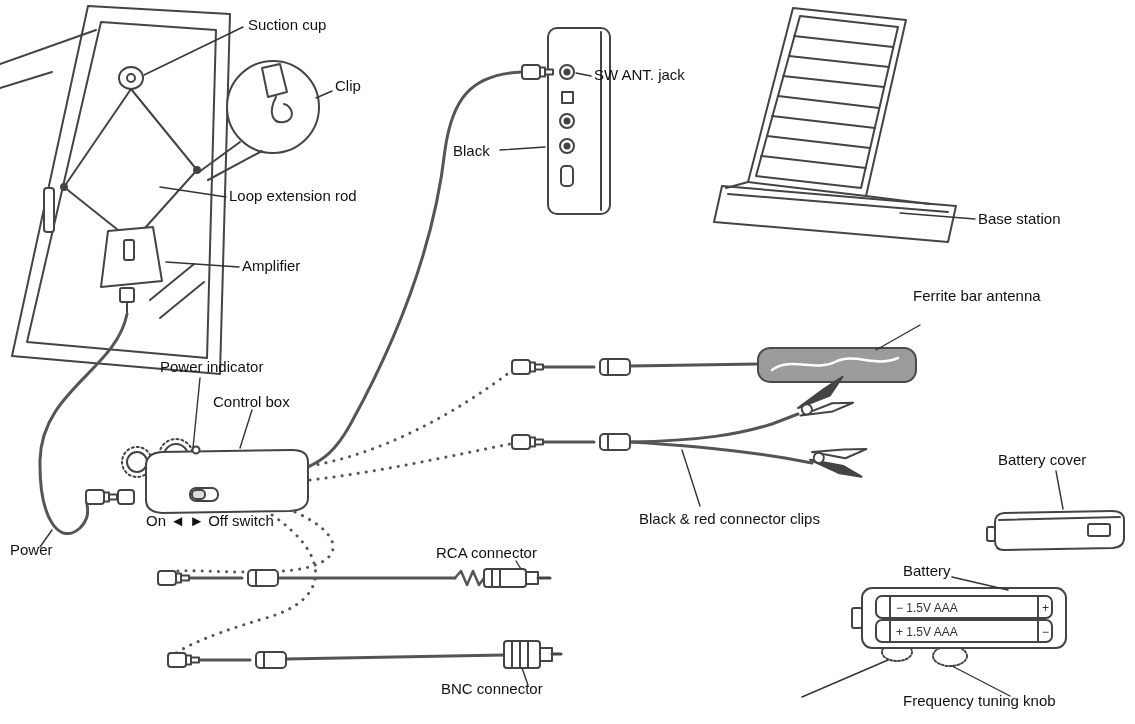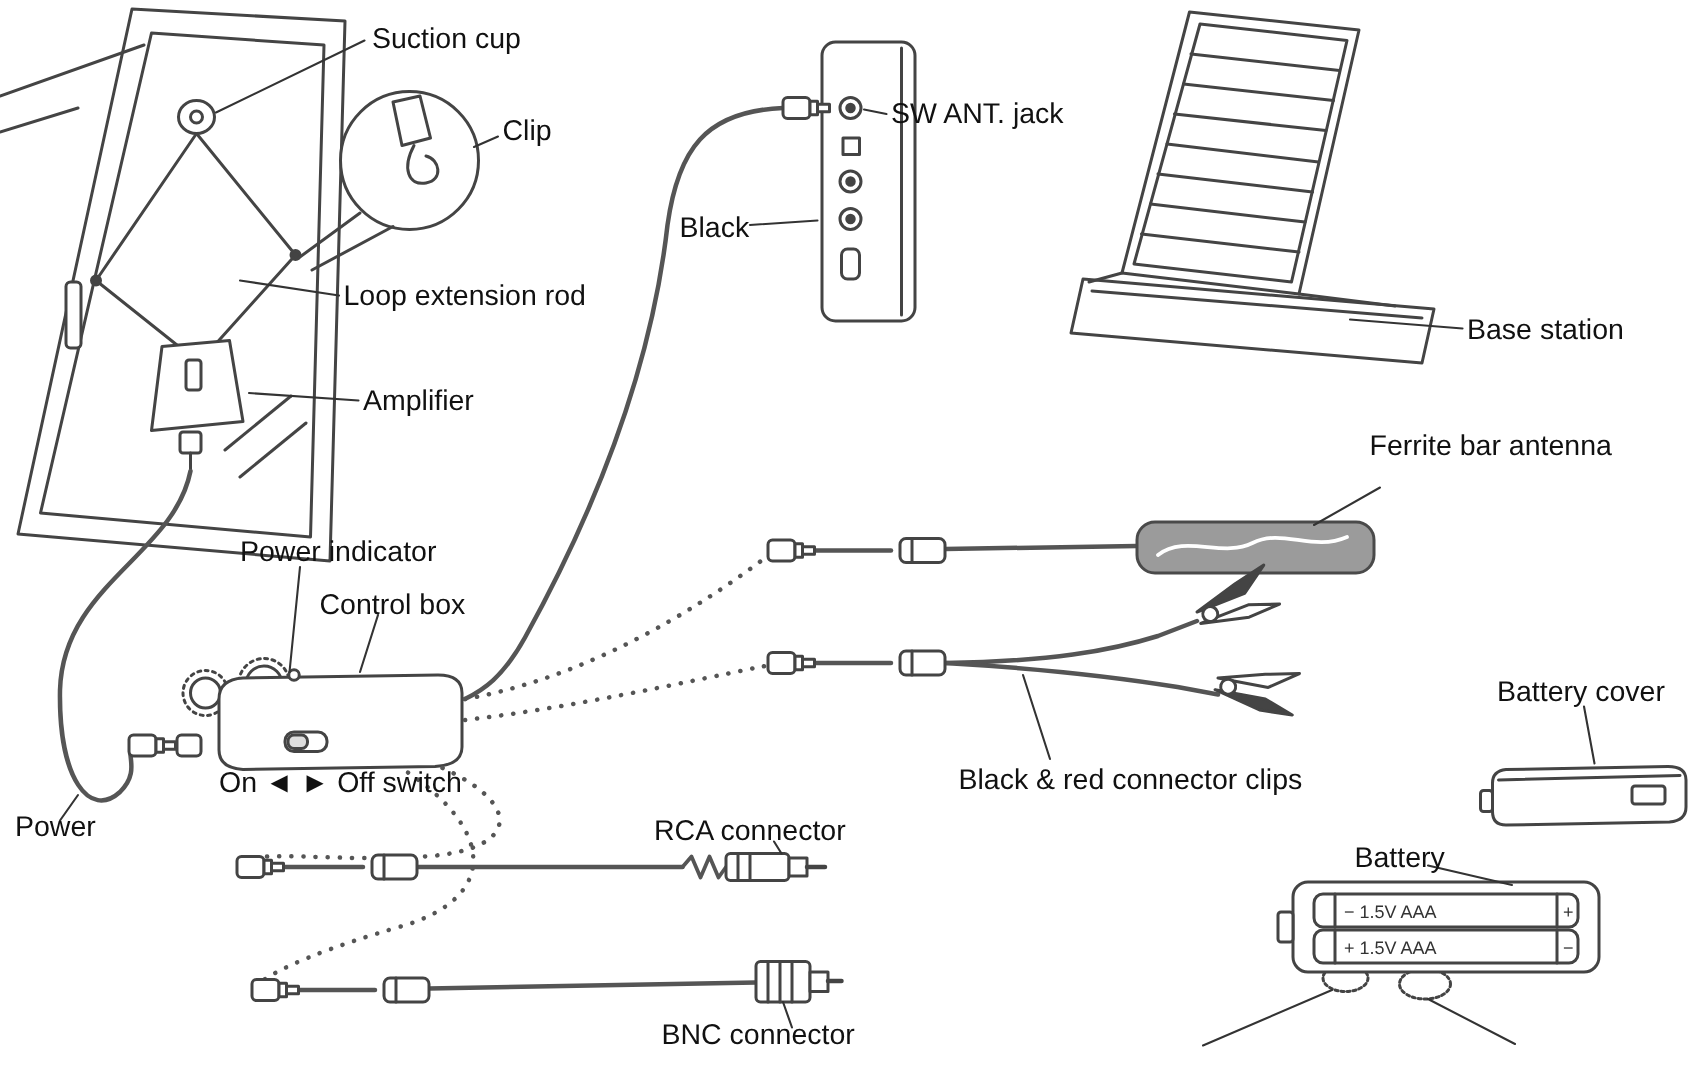--- a/index.html
+++ b/index.html
@@ -2,21 +2,21 @@
 <html><head>
 <meta charset="utf-8">
 <style>
   html,body{margin:0;padding:0;background:#ffffff;}
   #stage{
     position:relative;width:1135px;height:724px;background:#ffffff;overflow:hidden;
     font-family:"Liberation Sans", sans-serif;
   }
   #art{position:absolute;left:0;top:0;z-index:0;}
   .lbl{
-    position:absolute;z-index:1;font-size:19px;color:#111;white-space:nowrap;line-height:1.3;
+    position:absolute;z-index:1;font-size:15px;color:#111;white-space:nowrap;line-height:1.3;
   }
 </style>
 </head>
 <body>
 
 <div id="stage">
 
   <svg id="art" width="1135" height="724" viewBox="0 0 1135 724" xmlns="http://www.w3.org/2000/svg">
 
     <defs>
@@ -242,14 +242,15 @@
   <div class="lbl" style="left:913px;top:286px">Ferrite bar antenna</div>
   <div class="lbl" style="left:160px;top:357px">Power indicator</div>
   <div class="lbl" style="left:213px;top:392px">Control box</div>
   <div class="lbl" style="left:146px;top:511px">On ◄ ► Off switch</div>
   <div class="lbl" style="left:10px;top:540px">Power</div>
   <div class="lbl" style="left:436px;top:543px">RCA connector</div>
   <div class="lbl" style="left:441px;top:679px">BNC connector</div>
   <div class="lbl" style="left:639px;top:509px">Black &amp; red connector clips</div>
   <div class="lbl" style="left:998px;top:450px">Battery cover</div>
   <div class="lbl" style="left:903px;top:561px">Battery</div>
+  <div class="lbl" style="left:903px;top:691px">Frequency tuning knob</div>
 
 </div>
 
 </body></html>

